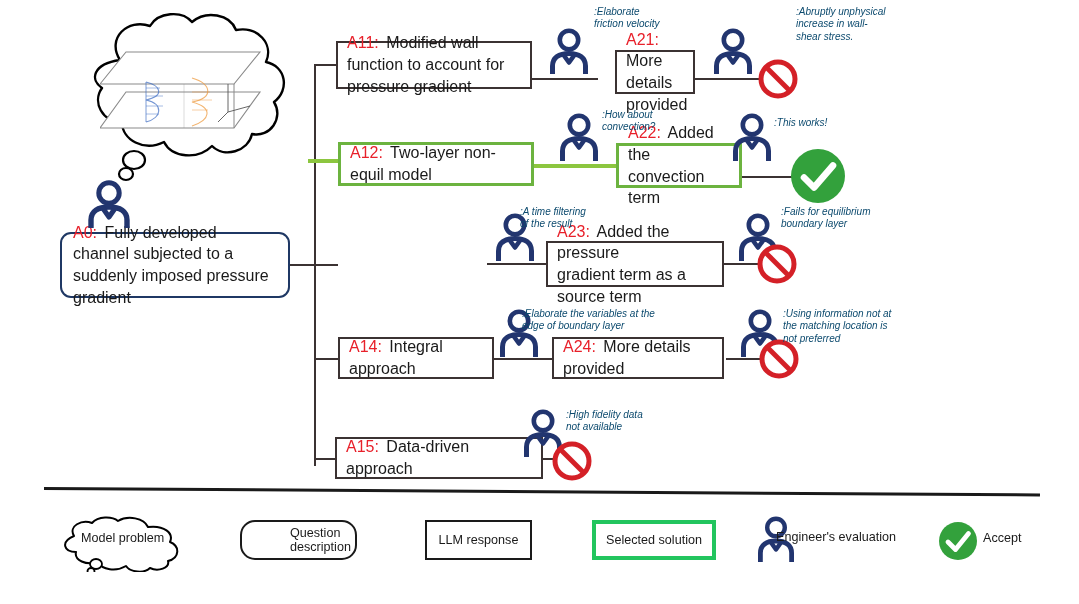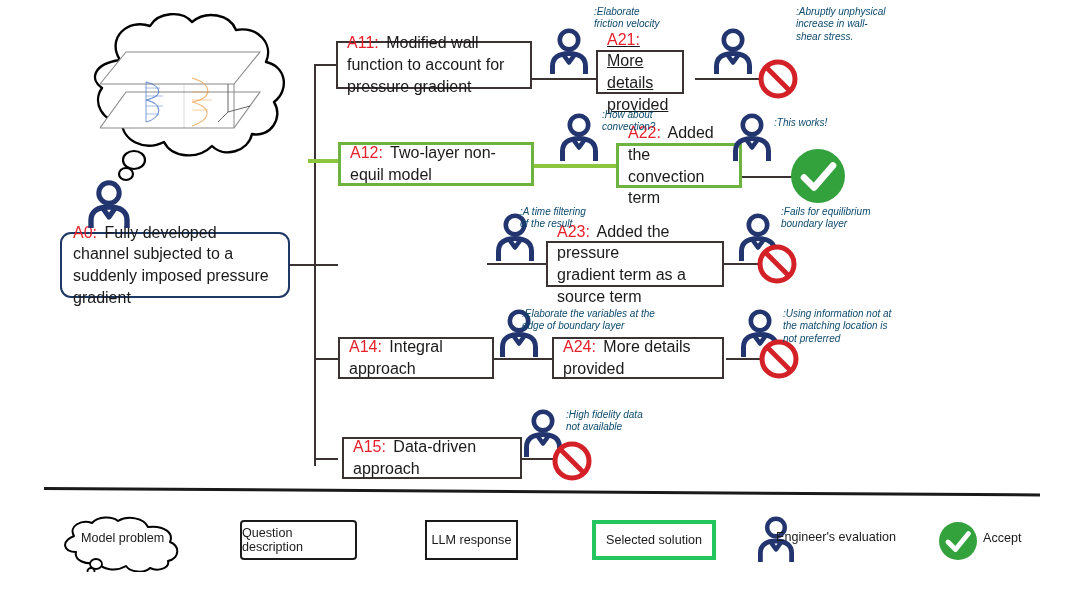--- a/index.html
+++ b/index.html
@@ -85,21 +85,21 @@
     position: absolute;
     box-sizing: border-box;
     background: #fff;
     border: 2px solid #1a1a1a;
     display: flex;
     align-items: center;
     justify-content: center;
     font-size: 12.6px;
     color: #1a1a1a;
   }
-  .legend-box.rounded { border-radius: 4px; }
+  .legend-box.rounded { border-radius: 15px; padding-left: 48px; }
   .legend-box.green { border: 4px solid #22c55e; }
 
   .divider {
     position: absolute;
     left: 44px;
     top: 487px;
     width: 996px;
     height: 3px;
     background: #1a1a1a;
     transform: rotate(0.37deg);
@@ -197,21 +197,21 @@
   <div class="icon" style="left:550px; top:28px;">
     <svg width="38" height="46" viewBox="0 0 38 46">
       <circle cx="19" cy="12" r="9.2" fill="none" stroke="#22356f" stroke-width="4.6"></circle>
       <path d="M2.5,46 L2.5,38 C2.5,29.5 9,25.5 19,25.5 C29,25.5 35.5,29.5 35.5,38 L35.5,46" fill="none" stroke="#22356f" stroke-width="5"></path>
       <path d="M12.5,25.5 L19,34.5 L25.5,25.5" fill="none" stroke="#22356f" stroke-width="4.6" stroke-linejoin="round"></path>
     </svg>
   </div>
   <div class="note" style="left:594px; top:6px;">:Elaborate
 friction velocity</div>
 
-  <div class="node" style="left:596px; top:50px; width:88px; height:44px;text-decoration:underline;">
+  <div class="node" style="left:615px; top:50px; width:80px; height:44px;">
     <div>
       <span class="tag">A21:</span><span style="white-space:pre-line;"> More
 details provided</span>
     </div>
   </div>
 
   <div class="icon" style="left:714px; top:28px;">
     <svg width="38" height="46" viewBox="0 0 38 46">
       <circle cx="19" cy="12" r="9.2" fill="none" stroke="#22356f" stroke-width="4.6"></circle>
       <path d="M2.5,46 L2.5,38 C2.5,29.5 9,25.5 19,25.5 C29,25.5 35.5,29.5 35.5,38 L35.5,46" fill="none" stroke="#22356f" stroke-width="5"></path>
@@ -336,21 +336,21 @@
 the matching location is
 not preferred</div>
 
   <div class="icon" style="left:758px; top:338px;">
     <svg width="42" height="42" viewBox="0 0 42 42">
       <circle cx="21" cy="21" r="17" fill="#ffffff" stroke="#d42027" stroke-width="5"></circle>
       <line x1="9.5" y1="9.5" x2="32.5" y2="32.5" stroke="#d42027" stroke-width="5"></line>
     </svg>
   </div>
 
-  <div class="node" style="left:342px; top:437px; width:180px; height:42px;justify-content:center;">
+  <div class="node" style="left:335px; top:437px; width:208px; height:42px;justify-content:center;">
     <div>
       <span class="tag">A15:</span><span> Data-driven approach</span>
     </div>
   </div>
 
   <div class="icon" style="left:524px; top:409px;">
     <svg width="38" height="48" viewBox="0 0 38 48">
       <circle cx="19" cy="12" r="9.2" fill="none" stroke="#22356f" stroke-width="4.6"></circle>
       <path d="M2.5,48 L2.5,38 C2.5,29.5 9,25.5 19,25.5 C29,25.5 35.5,29.5 35.5,38 L35.5,48" fill="none" stroke="#22356f" stroke-width="5"></path>
       <path d="M12.5,25.5 L19,34.5 L25.5,25.5" fill="none" stroke="#22356f" stroke-width="4.6" stroke-linejoin="round"></path>
@@ -377,21 +377,21 @@
       <ellipse cx="44" cy="48" rx="6" ry="5" fill="#ffffff" stroke="#000000" stroke-width="1.8"></ellipse>
       <ellipse cx="39" cy="55" rx="3.5" ry="3" fill="#ffffff" stroke="#000000" stroke-width="1.8"></ellipse>
     </svg>
   </div>
   <div class="legend-label" style="left:81px; top:531px;">Model problem</div>
 
   <div class="legend-box rounded" style="left:240px; top:520px; width:117px; height:40px;">
     <span>Question description</span>
   </div>
 
-  <div class="legend-box" style="left:425px; top:520px; width:93px; height:40px;">
+  <div class="legend-box" style="left:425px; top:520px; width:107px; height:40px;">
     <span>LLM response</span>
   </div>
 
   <div class="legend-box green" style="left:592px; top:520px; width:124px; height:40px;">
     <span>Selected solution</span>
   </div>
 
   <div class="icon" style="left:758px; top:516px;">
     <svg width="36" height="46" viewBox="0 0 36 46">
       <circle cx="18" cy="11.5" r="8.8" fill="none" stroke="#22356f" stroke-width="4.4"></circle>

